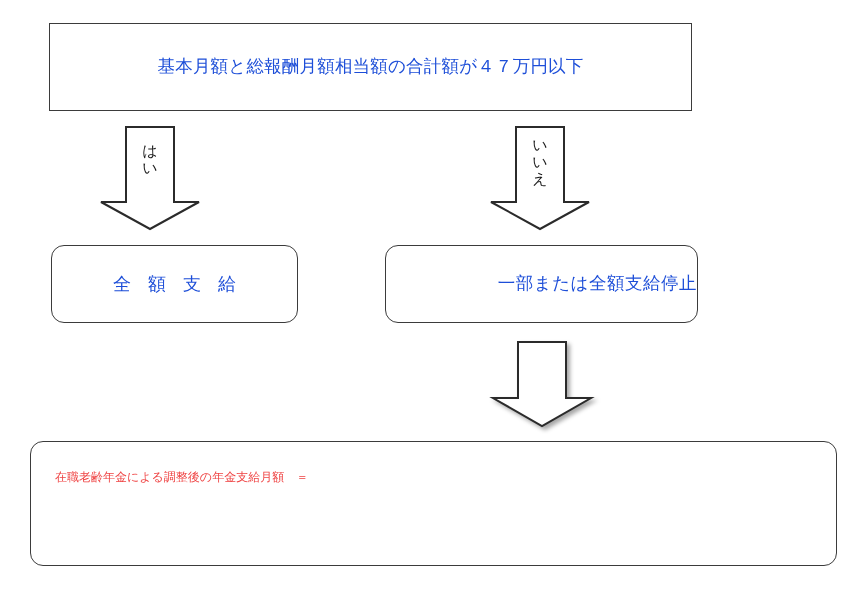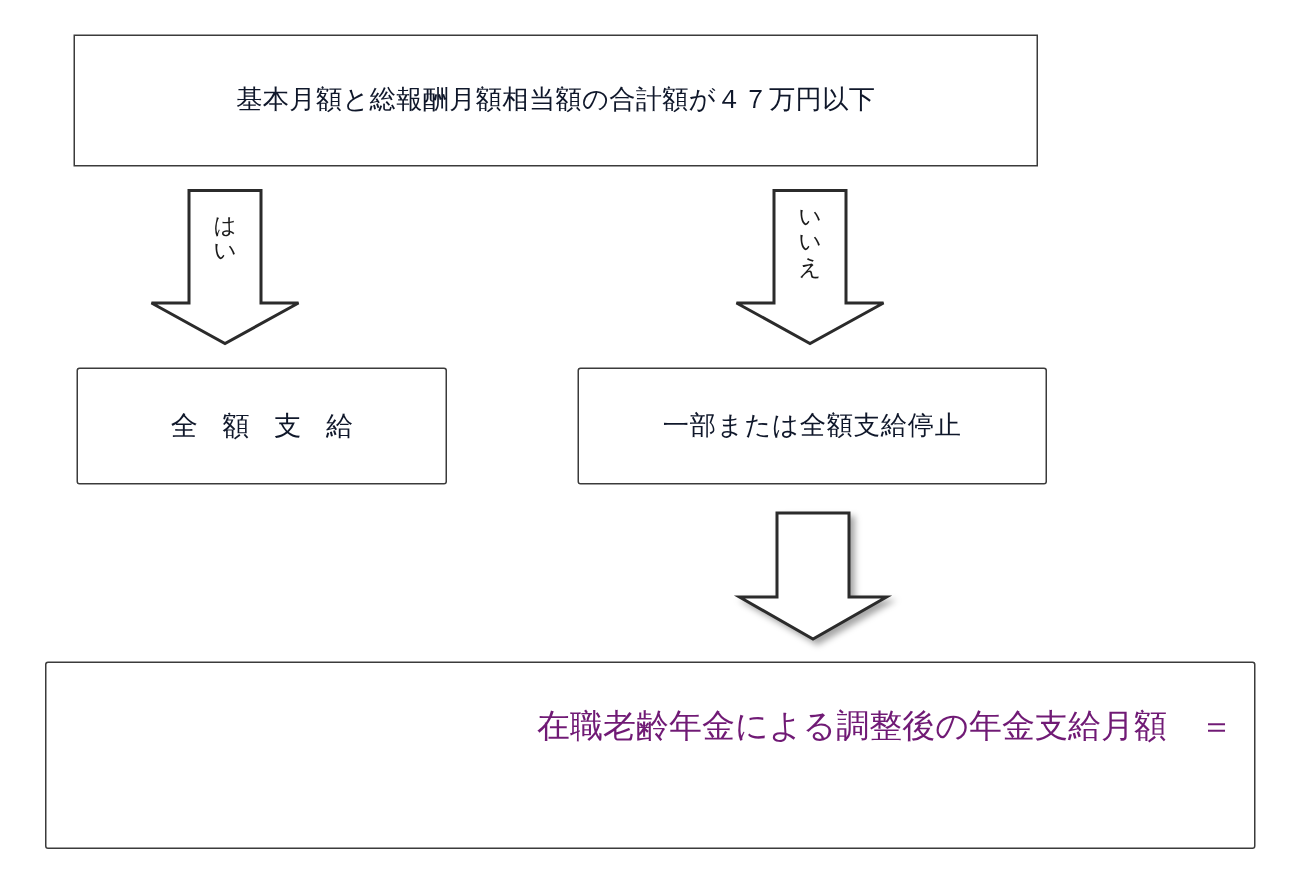--- a/index.html
+++ b/index.html
@@ -33,30 +33,29 @@
     border: 1.6px solid #3b3b3b;
     display: flex;
     align-items: center;
     justify-content: center;
   }
 
   .node-square {
     border-radius: 0;
   }
   .node-round {
-    border-radius: 2px;
+    border-radius: 13px;
   }
 
   .node-text {
     font-size: 17px;
     line-height: 1.35;
-    color: #0f172a;
+    color: #1d4ed8;
     white-space: pre;
     text-align: center;
-    font-family: Liberation Serif, serif;
   }
 
   
   #box-condition {
     left: 49px;
     top: 23px;
     width: 643px;
     height: 88px;
   }
   #box-condition .node-text {
@@ -75,20 +74,21 @@
     font-size: 18px;
     letter-spacing: 6px;
     text-indent: 6px;
   }
 
   #box-suspension {
     left: 385px;
     top: 245px;
     width: 313px;
     height: 78px;
+    justify-content: flex-end;
   }
   #box-suspension .node-text {
     font-size: 17.5px;
     letter-spacing: 0.5px;
   }
 
   
   #box-formula {
     left: 30px;
     top: 441px;
@@ -97,25 +97,24 @@
     display: block;
     padding: 0;
   }
   .formula-inner {
     position: absolute;
     left: 14px;
     top: 28px;
     right: 14px;
   }
   .formula-line {
-    font-size: 22px;
+    font-size: 12px;
     line-height: 1.25;
-    color: #701a75;
+    color: #ef4444;
     white-space: pre;
-    text-align: right;
   }
   .formula-line-1 {
     margin-left: 10px;
     margin-bottom: 17px;
   }
   .formula-line-2 {
     margin-left: 34px;
   }
 
   

